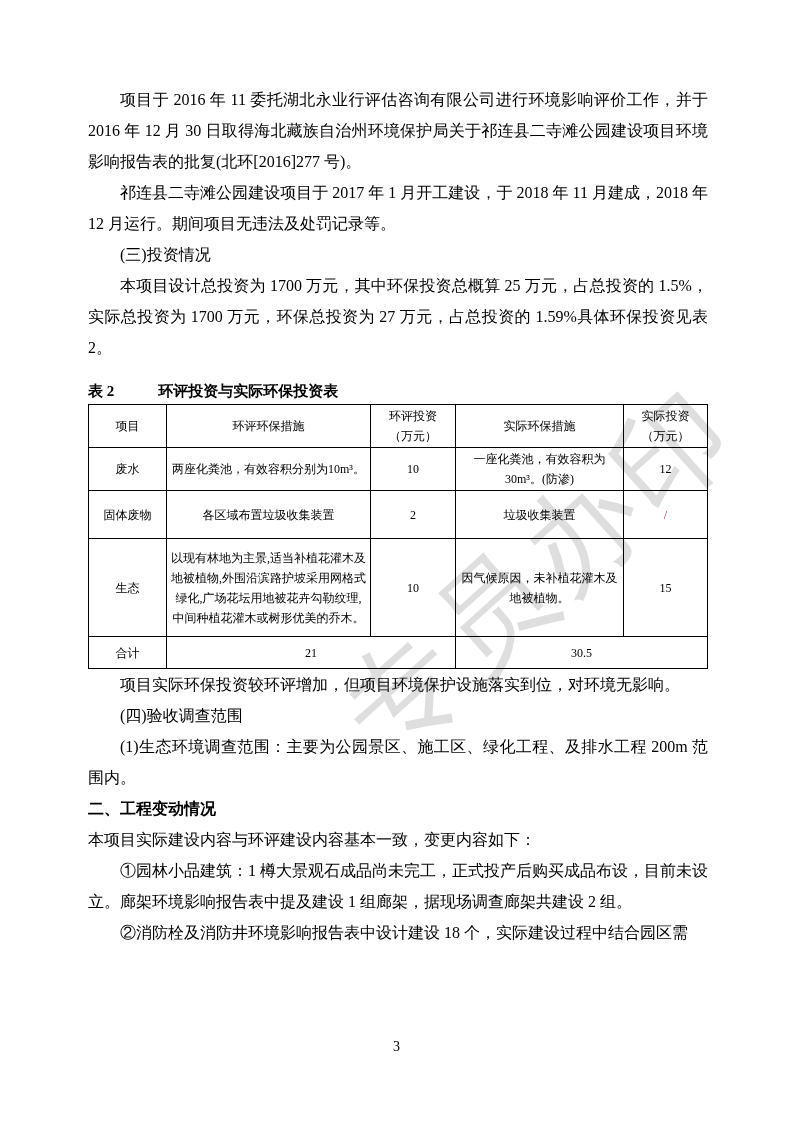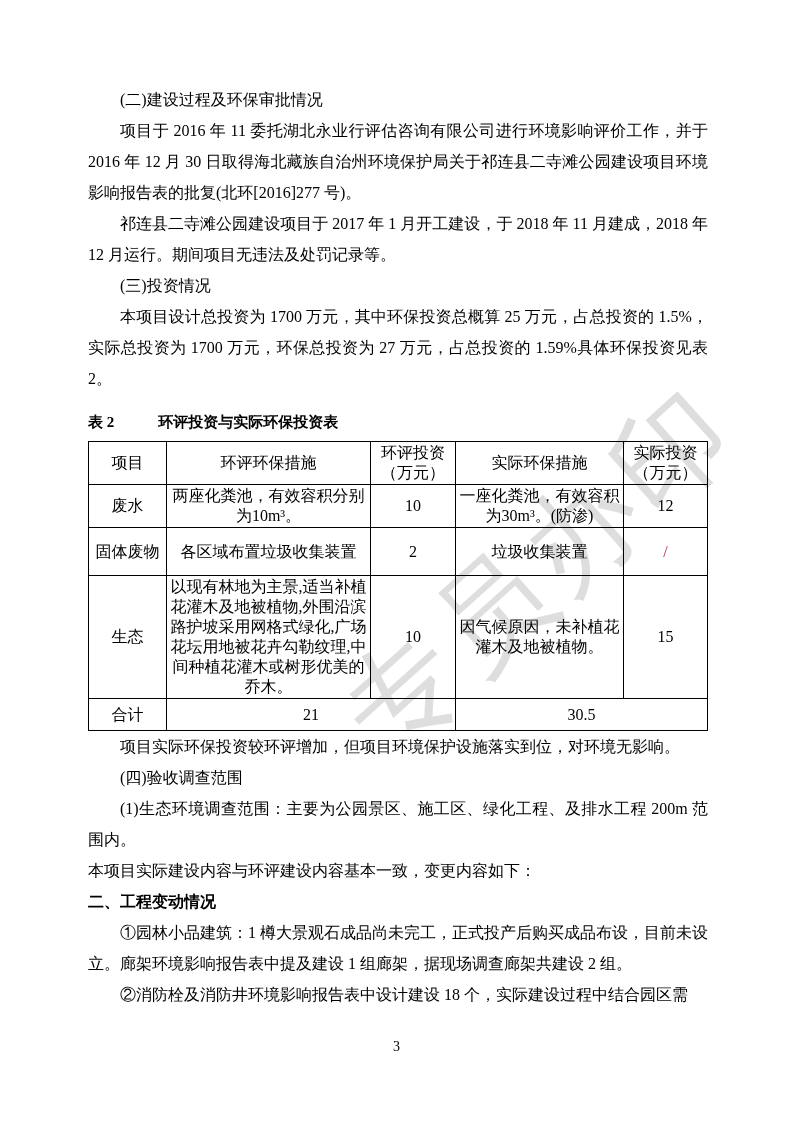--- a/index.html
+++ b/index.html
@@ -52,25 +52,25 @@
   .mt8 { margin-top: 8px; }
   .table-caption {
     margin-top: 18px;
     text-align: left;
     font-size: 15px;
     font-weight: bold;
     line-height: 20px;
   }
   .caption-gap { display: inline-block; width: 44px; }
   table.invest {
-    margin-top: 9px;
+    margin-top: 3px;
     border-collapse: collapse;
     table-layout: fixed;
     width: 619px;
-    font-size: 16px;
+    font-size: 12px;
   }
   table.invest td {
     border: 1px solid #000000;
     padding: 1px 3px;
     text-align: center;
     vertical-align: middle;
     line-height: 20px;
     overflow: hidden;
   }
   col.c1 { width: 78px; }
@@ -98,21 +98,20 @@
 </style>
 </head>
 <body>
 
 <div class="page">
 
   <div class="watermark" style="color: rgb(212, 212, 212);">专员办印</div>
 
   <div class="content">
 
-    <p class="body indent">(二)建设过程及环保审批情况</p>
     <p class="body indent">项目于 2016 年 11 委托湖北永业行评估咨询有限公司进行环境影响评价工作，并于 2016 年 12 月 30 日取得海北藏族自治州环境保护局关于祁连县二寺滩公园建设项目环境影响报告表的批复(北环[2016]277 号)。</p>
     <p class="body indent">祁连县二寺滩公园建设项目于 2017 年 1 月开工建设，于 2018 年 11 月建成，2018 年 12 月运行。期间项目无违法及处罚记录等。</p>
 
     <p class="body indent">(三)投资情况</p>
     <p class="body indent">本项目设计总投资为 1700 万元，其中环保投资总概算 25 万元，占总投资的 1.5%，实际总投资为 1700 万元，环保总投资为 27 万元，占总投资的 1.59%具体环保投资见表 2。</p>
 
     <div class="table-caption">
       <span>表 2</span><span class="caption-gap"></span><span>环评投资与实际环保投资表</span>
     </div>
 
@@ -161,22 +160,22 @@
           <td colspan="2">30.5</td>
         </tr>
       </tbody>
     </table>
 
     <p class="body indent mt4">项目实际环保投资较环评增加，但项目环境保护设施落实到位，对环境无影响。</p>
 
     <p class="body indent mt8">(四)验收调查范围</p>
     <p class="body indent">(1)生态环境调查范围：主要为公园景区、施工区、绿化工程、及排水工程 200m 范围内。</p>
 
+    <p class="body bold">二、工程变动情况</p>
     <p class="body">本项目实际建设内容与环评建设内容基本一致，变更内容如下：</p>
-    <p class="body bold">二、工程变动情况</p>
     <p class="body indent">①园林小品建筑：1 樽大景观石成品尚未完工，正式投产后购买成品布设，目前未设立。廊架环境影响报告表中提及建设 1 组廊架，据现场调查廊架共建设 2 组。</p>
     <p class="body indent">②消防栓及消防井环境影响报告表中设计建设 18 个，实际建设过程中结合园区需</p>
 
   </div>
 
   <div class="page-number">3</div>
 
 </div>
 
 </body></html>

